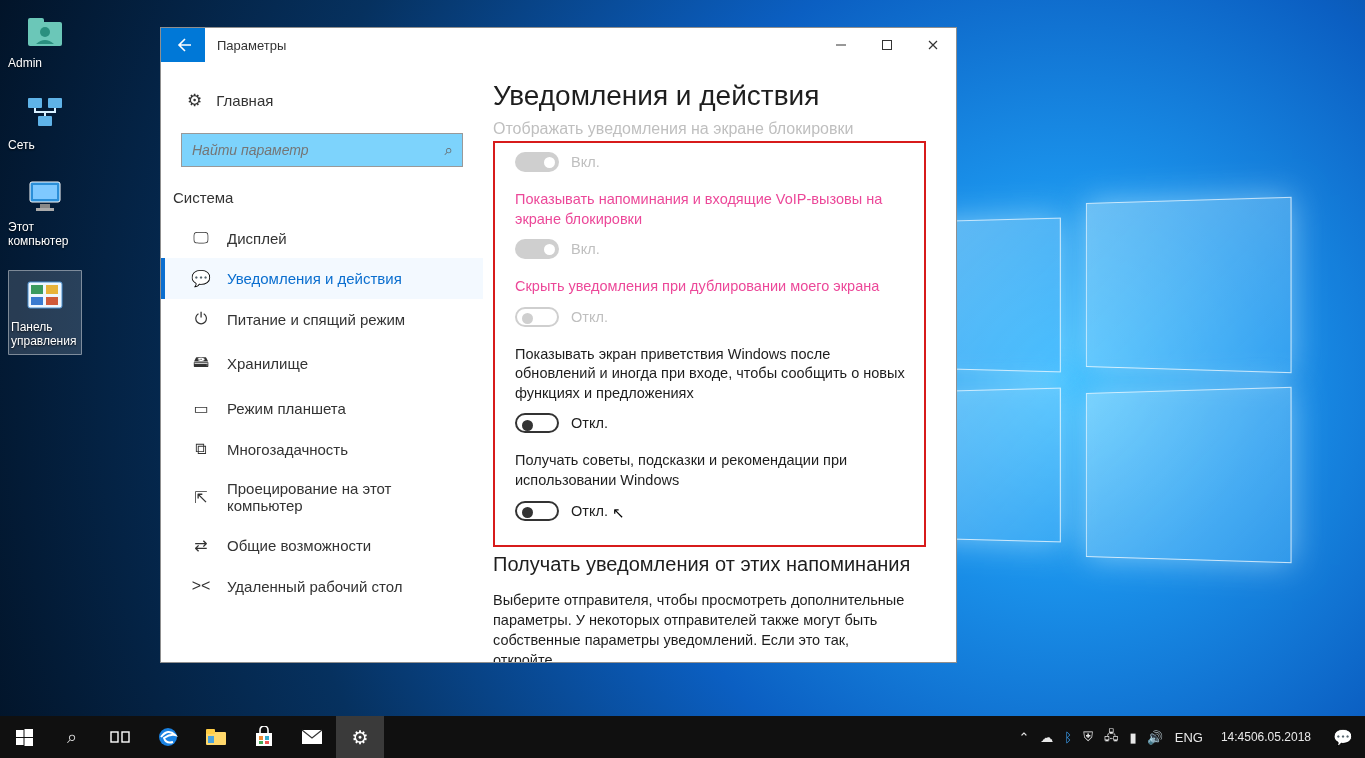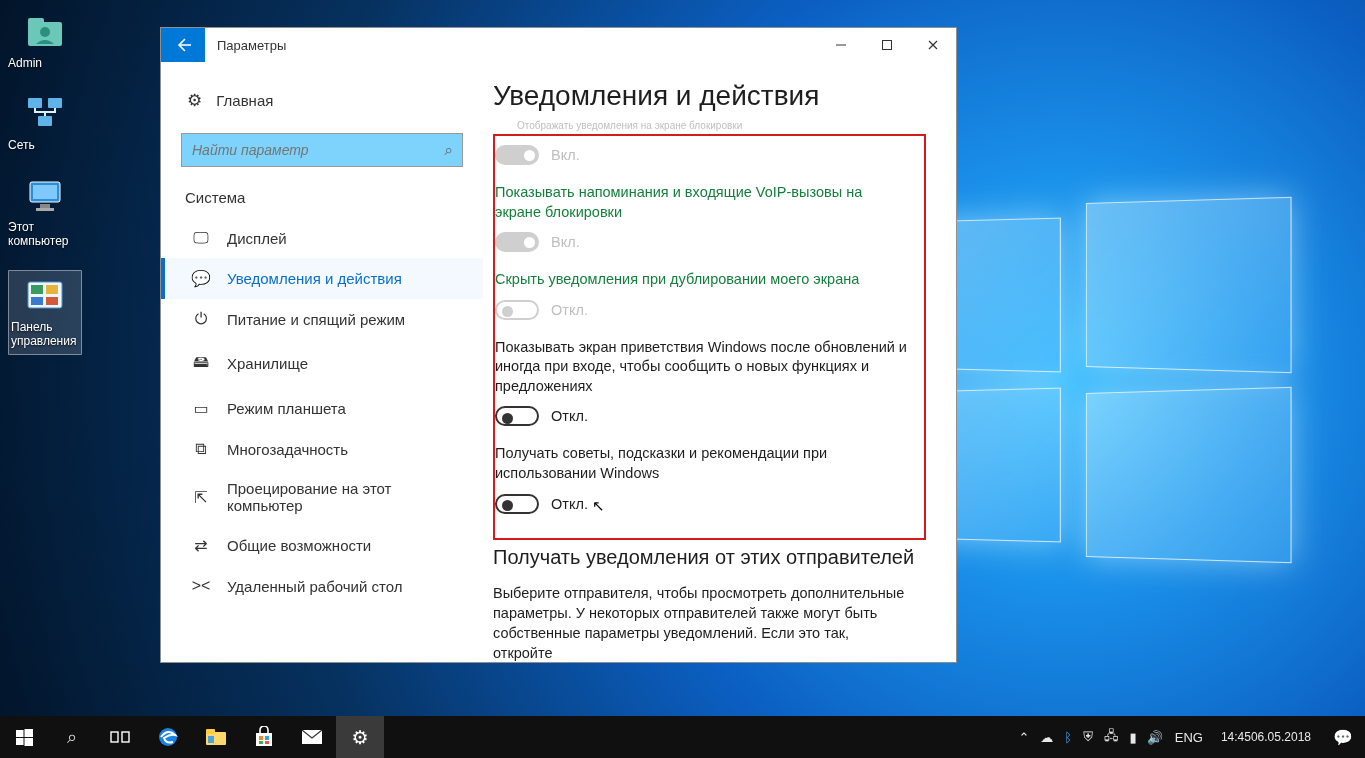--- a/index.html
+++ b/index.html
@@ -23,33 +23,33 @@
 .winbtns { display:flex;}
 .wbtn { width:46px; display:flex; align-items:center; justify-content:center; color:#555; font-size:13px; cursor:pointer;}
 .body { flex:1; display:flex; overflow:hidden;}
 
 .sidebar { width:322px; padding:20px 0 0 0;}
 .home { display:flex; align-items:center; gap:14px; padding:8px 24px 8px 26px; font-size:15px; color:#333; cursor:pointer;}
 .home .gear { font-size:17px;}
 .search { margin:14px 20px 22px 20px; position:relative;}
 .search input { width:100%; height:34px; border:1px solid #999; padding:0 36px 0 10px; font-size:14px; font-style:italic; color:#666; background:#7dd3fc;}
 .search .sicon { position:absolute; right:10px; top:8px; font-size:15px; color:#666;}
-.group-title { padding:0 24px 12px; font-size:15px; color:#333;}
+.group-title { padding:0 12px 12px; font-size:15px; color:#333;}
 .navitem { display:flex; align-items:center; gap:16px; padding:11px 12px 11px 26px; font-size:15px; color:#333; cursor:pointer; border-left:4px solid transparent;}
 .navitem.active { color:#0a6ecf; border-left-color:#0a6ecf; background:#f3f9ff;}
 .navitem .nic { width:20px; text-align:center; font-size:16px;}
 
 .content { flex:1; padding:18px 24px 0 10px; overflow:hidden; position:relative;}
 .content h1 { font-size:28px; font-weight:400; color:#1e1e1e; margin-bottom:8px;}
-.cutlabel { font-size:10px; color:#bfbfbf; margin-bottom:0;margin-left:24px;}
-.redbox { border:2px solid #d71b1b; padding:9px 12px 18px 0; margin:3px 6px 0 0;}
+.cutlabel { font-size:16px; color:#bfbfbf; margin-bottom:0;}
+.redbox { border:2px solid #d71b1b; padding:9px 12px 18px 20px; margin:3px 6px 0 0;}
 .opt { margin-bottom:18px;}
 .opt:last-child{margin-bottom:6px;}
 .opt .lbl { font-size:14.5px; color:#1e1e1e; margin-bottom:10px; line-height:1.35;}
-.opt.dis .lbl { color:#15803d;}
+.opt.dis .lbl { color:#ec4899;}
 .tline { display:flex; align-items:center; gap:12px;}
 .toggle { width:44px; height:20px; border-radius:10px; position:relative; cursor:pointer;}
 .toggle .knob { width:11px; height:11px; border-radius:50%; position:absolute; top:4.5px; left:4.5px;}
 .toggle.off-en { border:2px solid #333; background:#fff;}
 .toggle.off-en .knob { background:#333;}
 .toggle.on-dis { background:#cfcfcf;}
 .toggle.on-dis .knob { background:#fff; left:auto; right:4.5px;}
 .toggle.off-dis { border:2px solid #cfcfcf; background:#fff;}
 .toggle.off-dis .knob { background:#cfcfcf;}
 .tstate { font-size:14.5px; color:#1e1e1e;}
@@ -250,21 +250,21 @@
           <div class="tline">
             <div class="toggle off-en">
                 <div class="knob"></div>
               </div>
             <span class="tstate">Откл.</span>
             <span class="cursor" style="margin-left:-8px;">↖</span>
           </div>
         </div>
       </div>
 
-      <h2 class="sub">Получать уведомления от этих отправителей</h2>
+      <h2 class="sub">Получать уведомления от этих напоминания</h2>
       <div class="subtext">Выберите отправителя, чтобы просмотреть дополнительные параметры. У некоторых отправителей также могут быть собственные параметры уведомлений. Если это так, откройте</div>
     </div>
   </div>
 </div>
 
 <div class="taskbar">
   <div class="tb-left">
     <div class="tb-btn">
         <svg width="17" height="17" viewBox="0 0 17 17">
           <rect x="0" y="1" width="7.5" height="7" fill="#fff"></rect>

